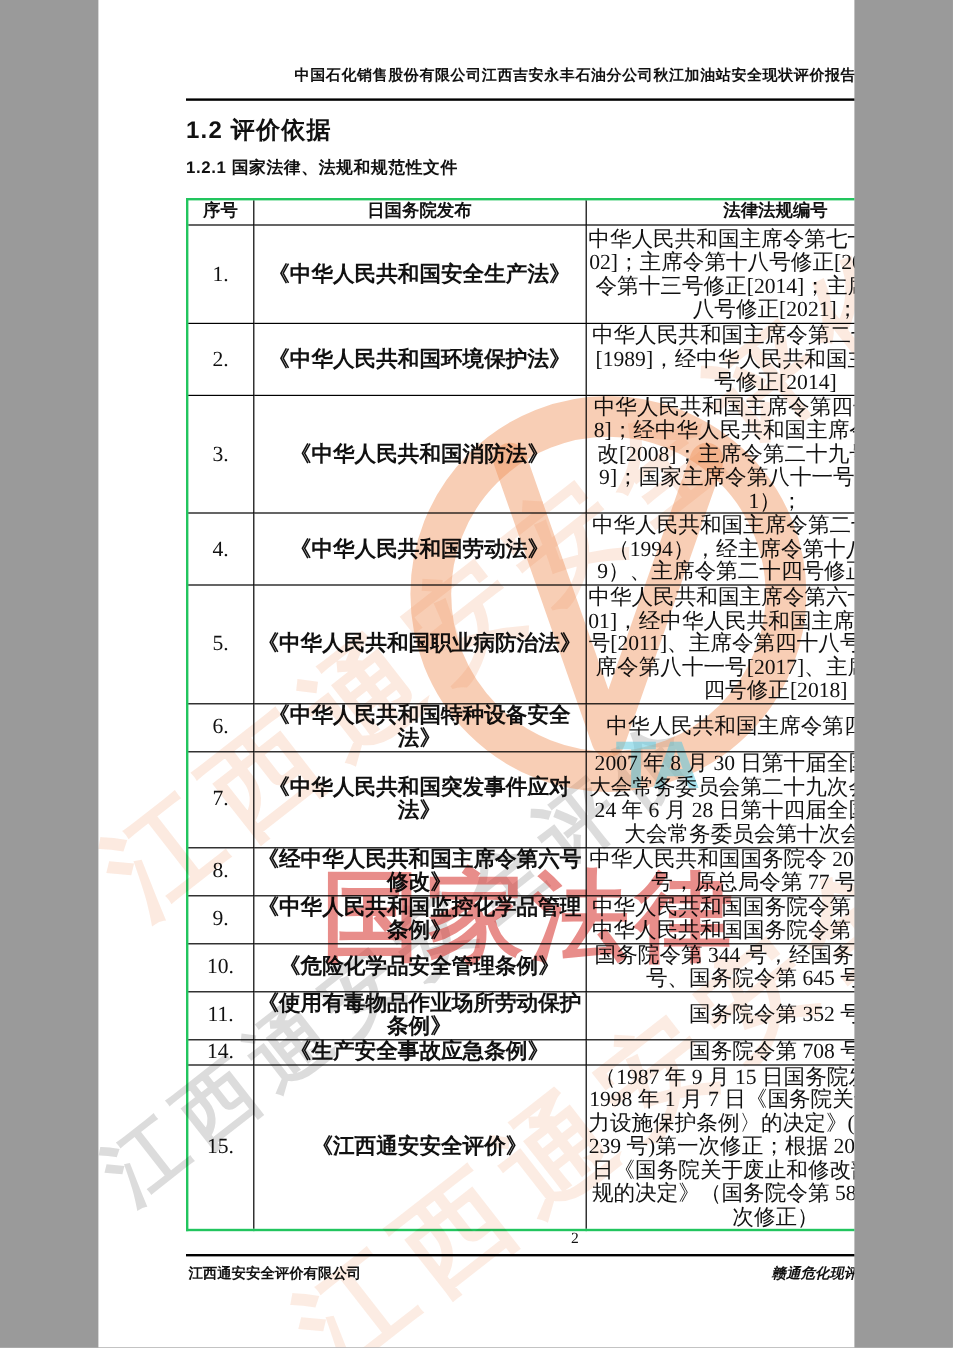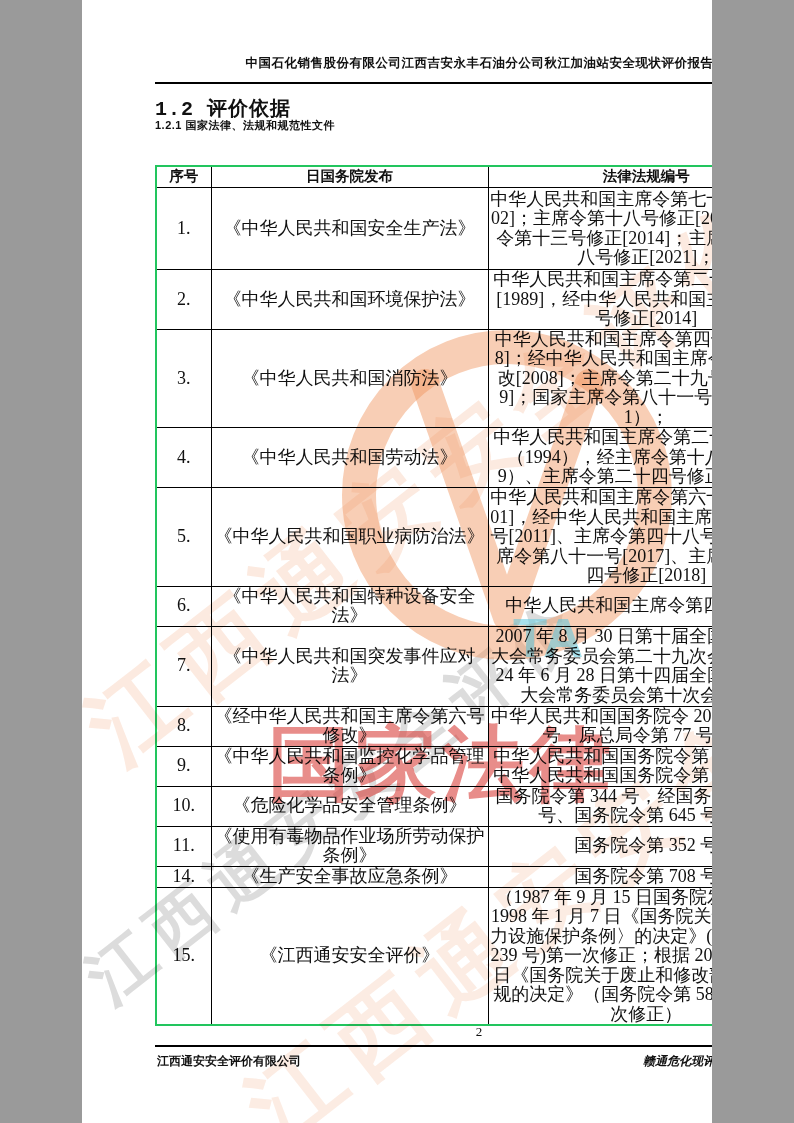--- a/index.html
+++ b/index.html
@@ -8,39 +8,39 @@
     overflow:hidden;font-family:"Liberation Serif","DejaVu Serif",serif;color:#111;
   }
   
   .running-head{
     position:absolute;top:55px;left:73px;width:649px;text-align:center;
     font-weight:700;font-size:12.5px;line-height:16px;letter-spacing:.5px;
   }
   .head-rule{position:absolute;top:82px;left:73px;width:649px;border-top:2.5px solid #000;}
   
   .h1{
-    position:absolute;top:95px;left:73px;font-family:Liberation Mono, monospace;
+    position:absolute;top:95px;left:73px;font-family:Liberation Sans, sans-serif;
     font-weight:700;font-size:20px;letter-spacing:1px;
   }
   .h2{
-    position:absolute;top:118px;left:73px;font-family:"Liberation Sans","DejaVu Sans",sans-serif;
-    font-weight:700;font-size:11px;letter-spacing:.5px;
+    position:absolute;top:131px;left:73px;font-family:"Liberation Sans","DejaVu Sans",sans-serif;
+    font-weight:700;font-size:14px;letter-spacing:.5px;
   }
   
   table.laws{
     position:absolute;top:165px;left:73px;width:649px;border-collapse:collapse;
     table-layout:fixed;border:2px solid #22c55e;z-index:1;
   }
   table.laws th,table.laws td{
     border:1.2px solid #000;text-align:center;vertical-align:middle;
     padding:0 1px;font-size:18px;line-height:19.5px;word-break:break-all;
   }
   table.laws th{font-size:14.5px;font-weight:700;height:20px;}
   td.col-no{font-size:14px;}
-  td.col-name{font-size:14px;}
+  td.col-name{font-size:14px;font-weight:bold;}
   
   .page-num{position:absolute;top:1024px;left:0;width:794px;text-align:center;font-size:13px;}
   .footer{
     position:absolute;top:1045px;left:73px;width:649px;border-top:2px solid #000;
     display:flex;justify-content:space-between;padding-top:6px;
     font-weight:700;font-size:12px;
   }
   .footer .f-left{margin-left:2px;}
   .footer .f-right{margin-right:12px;font-style:italic;}
   

